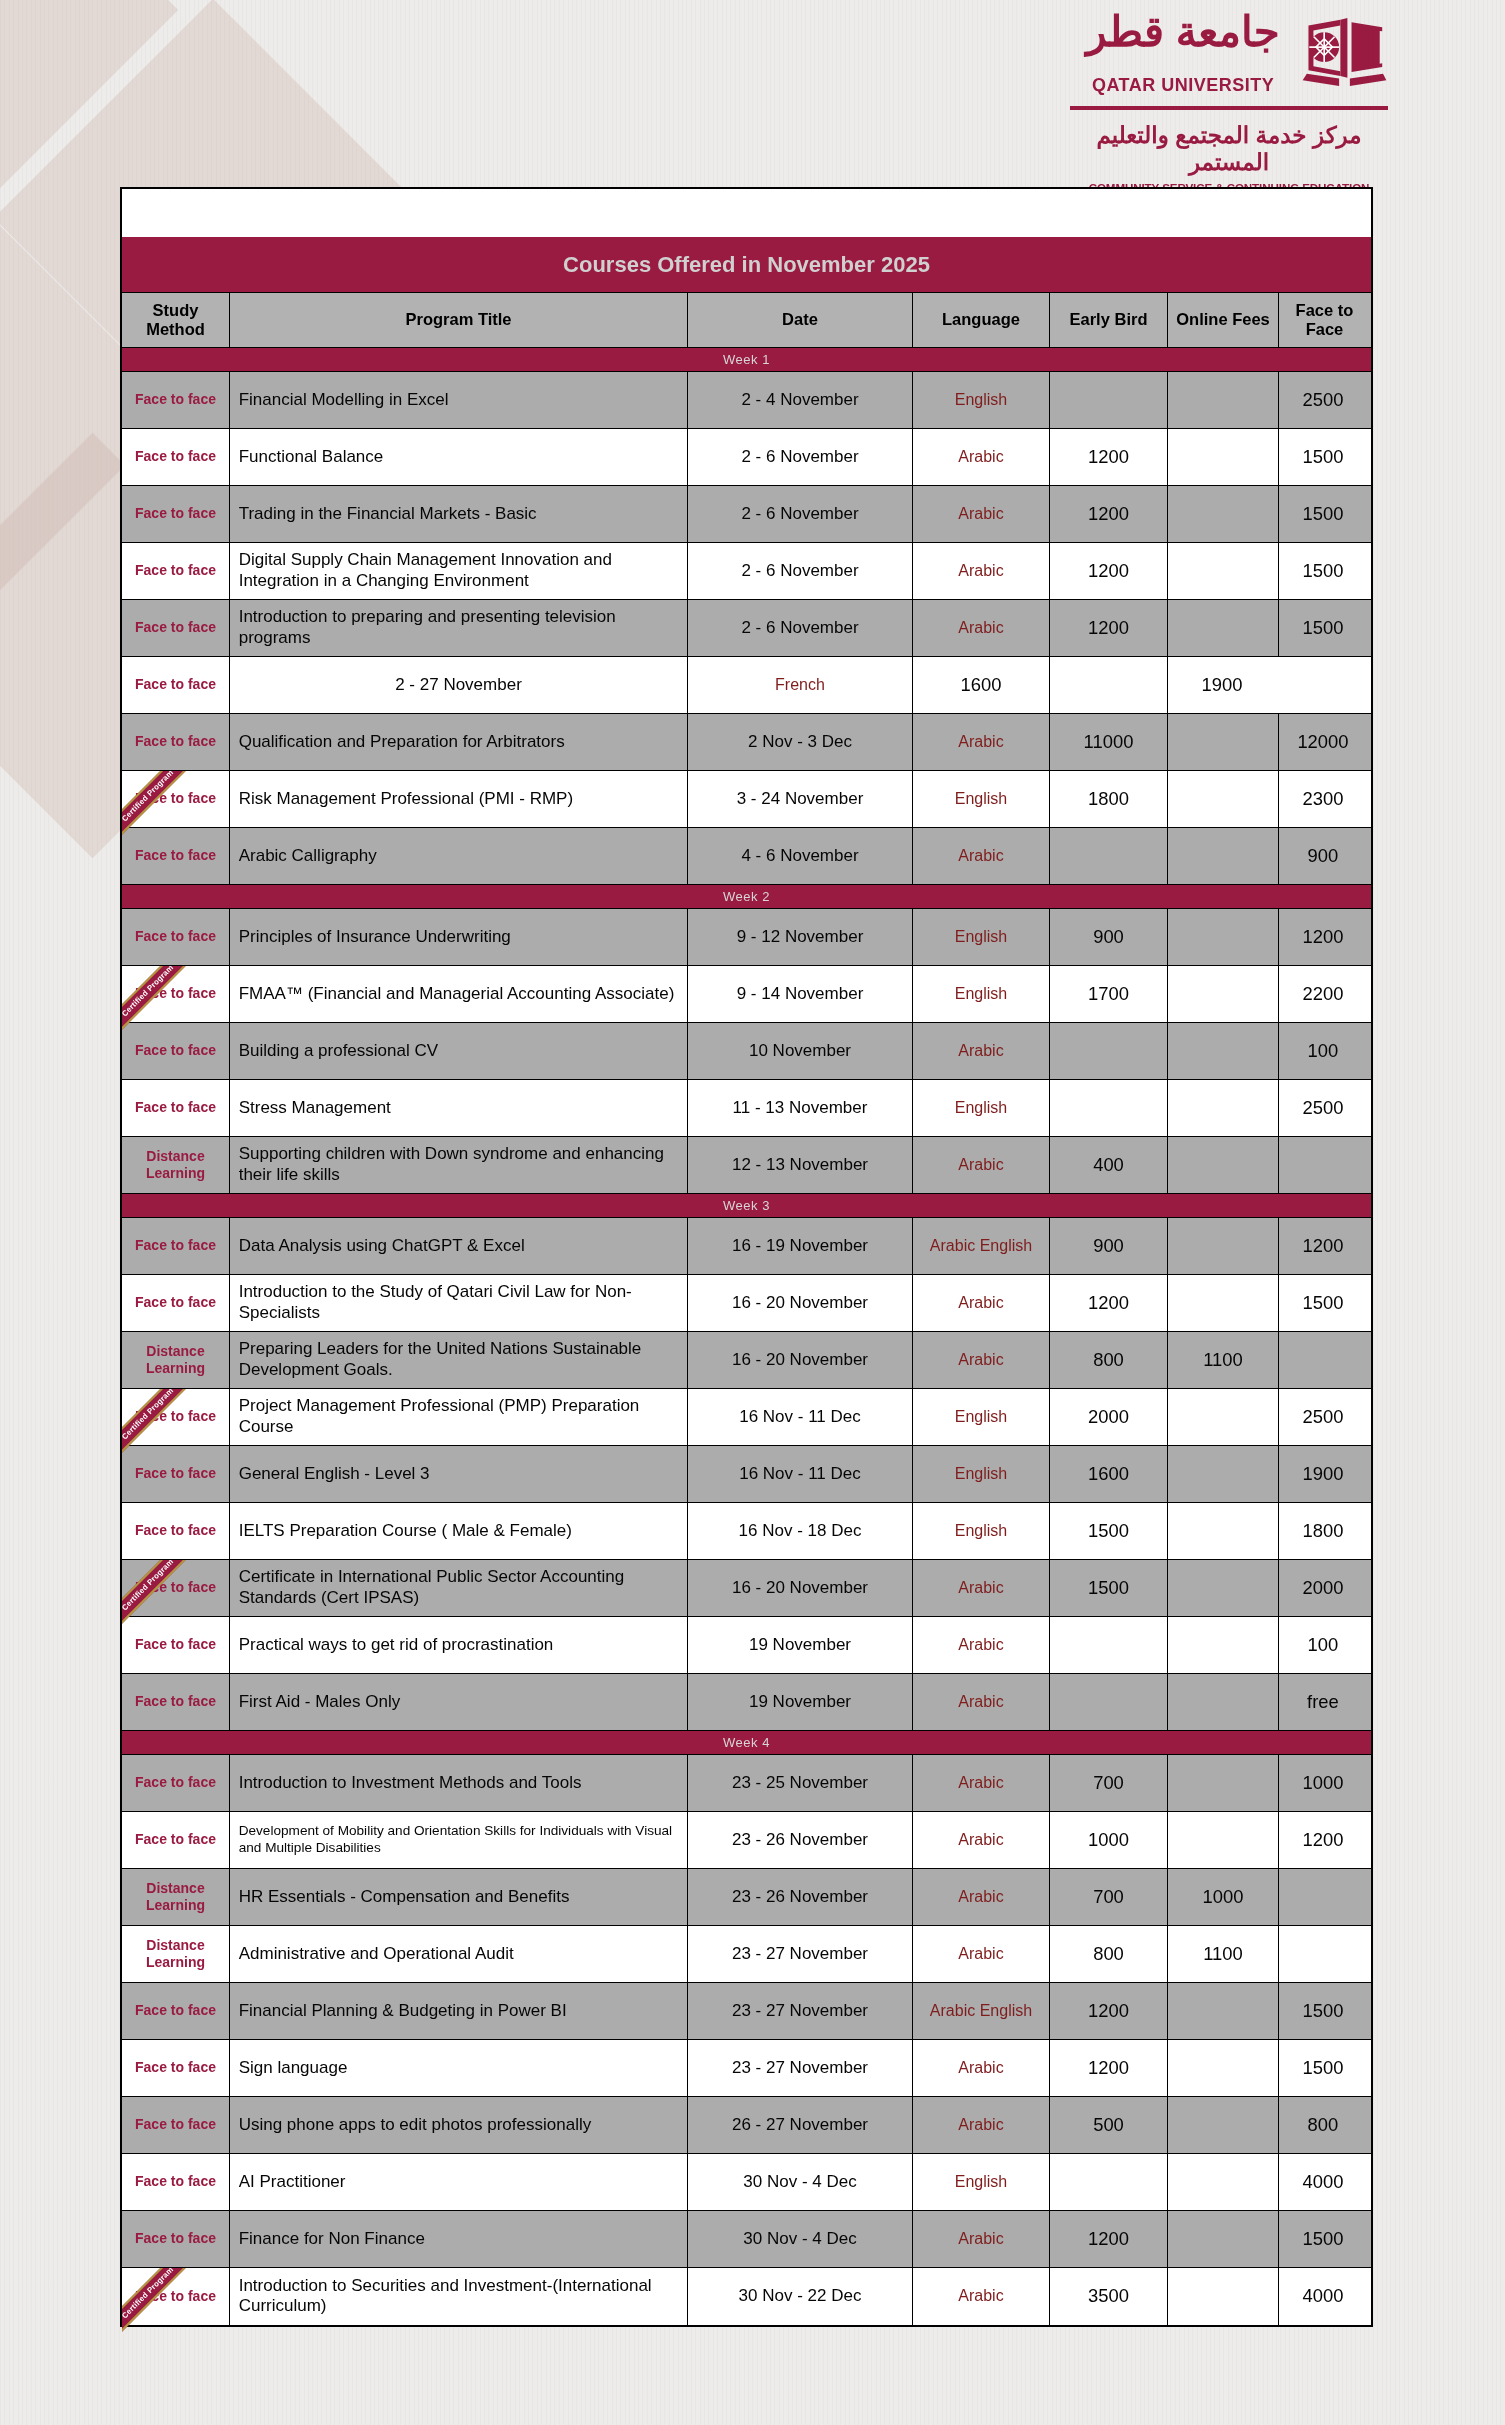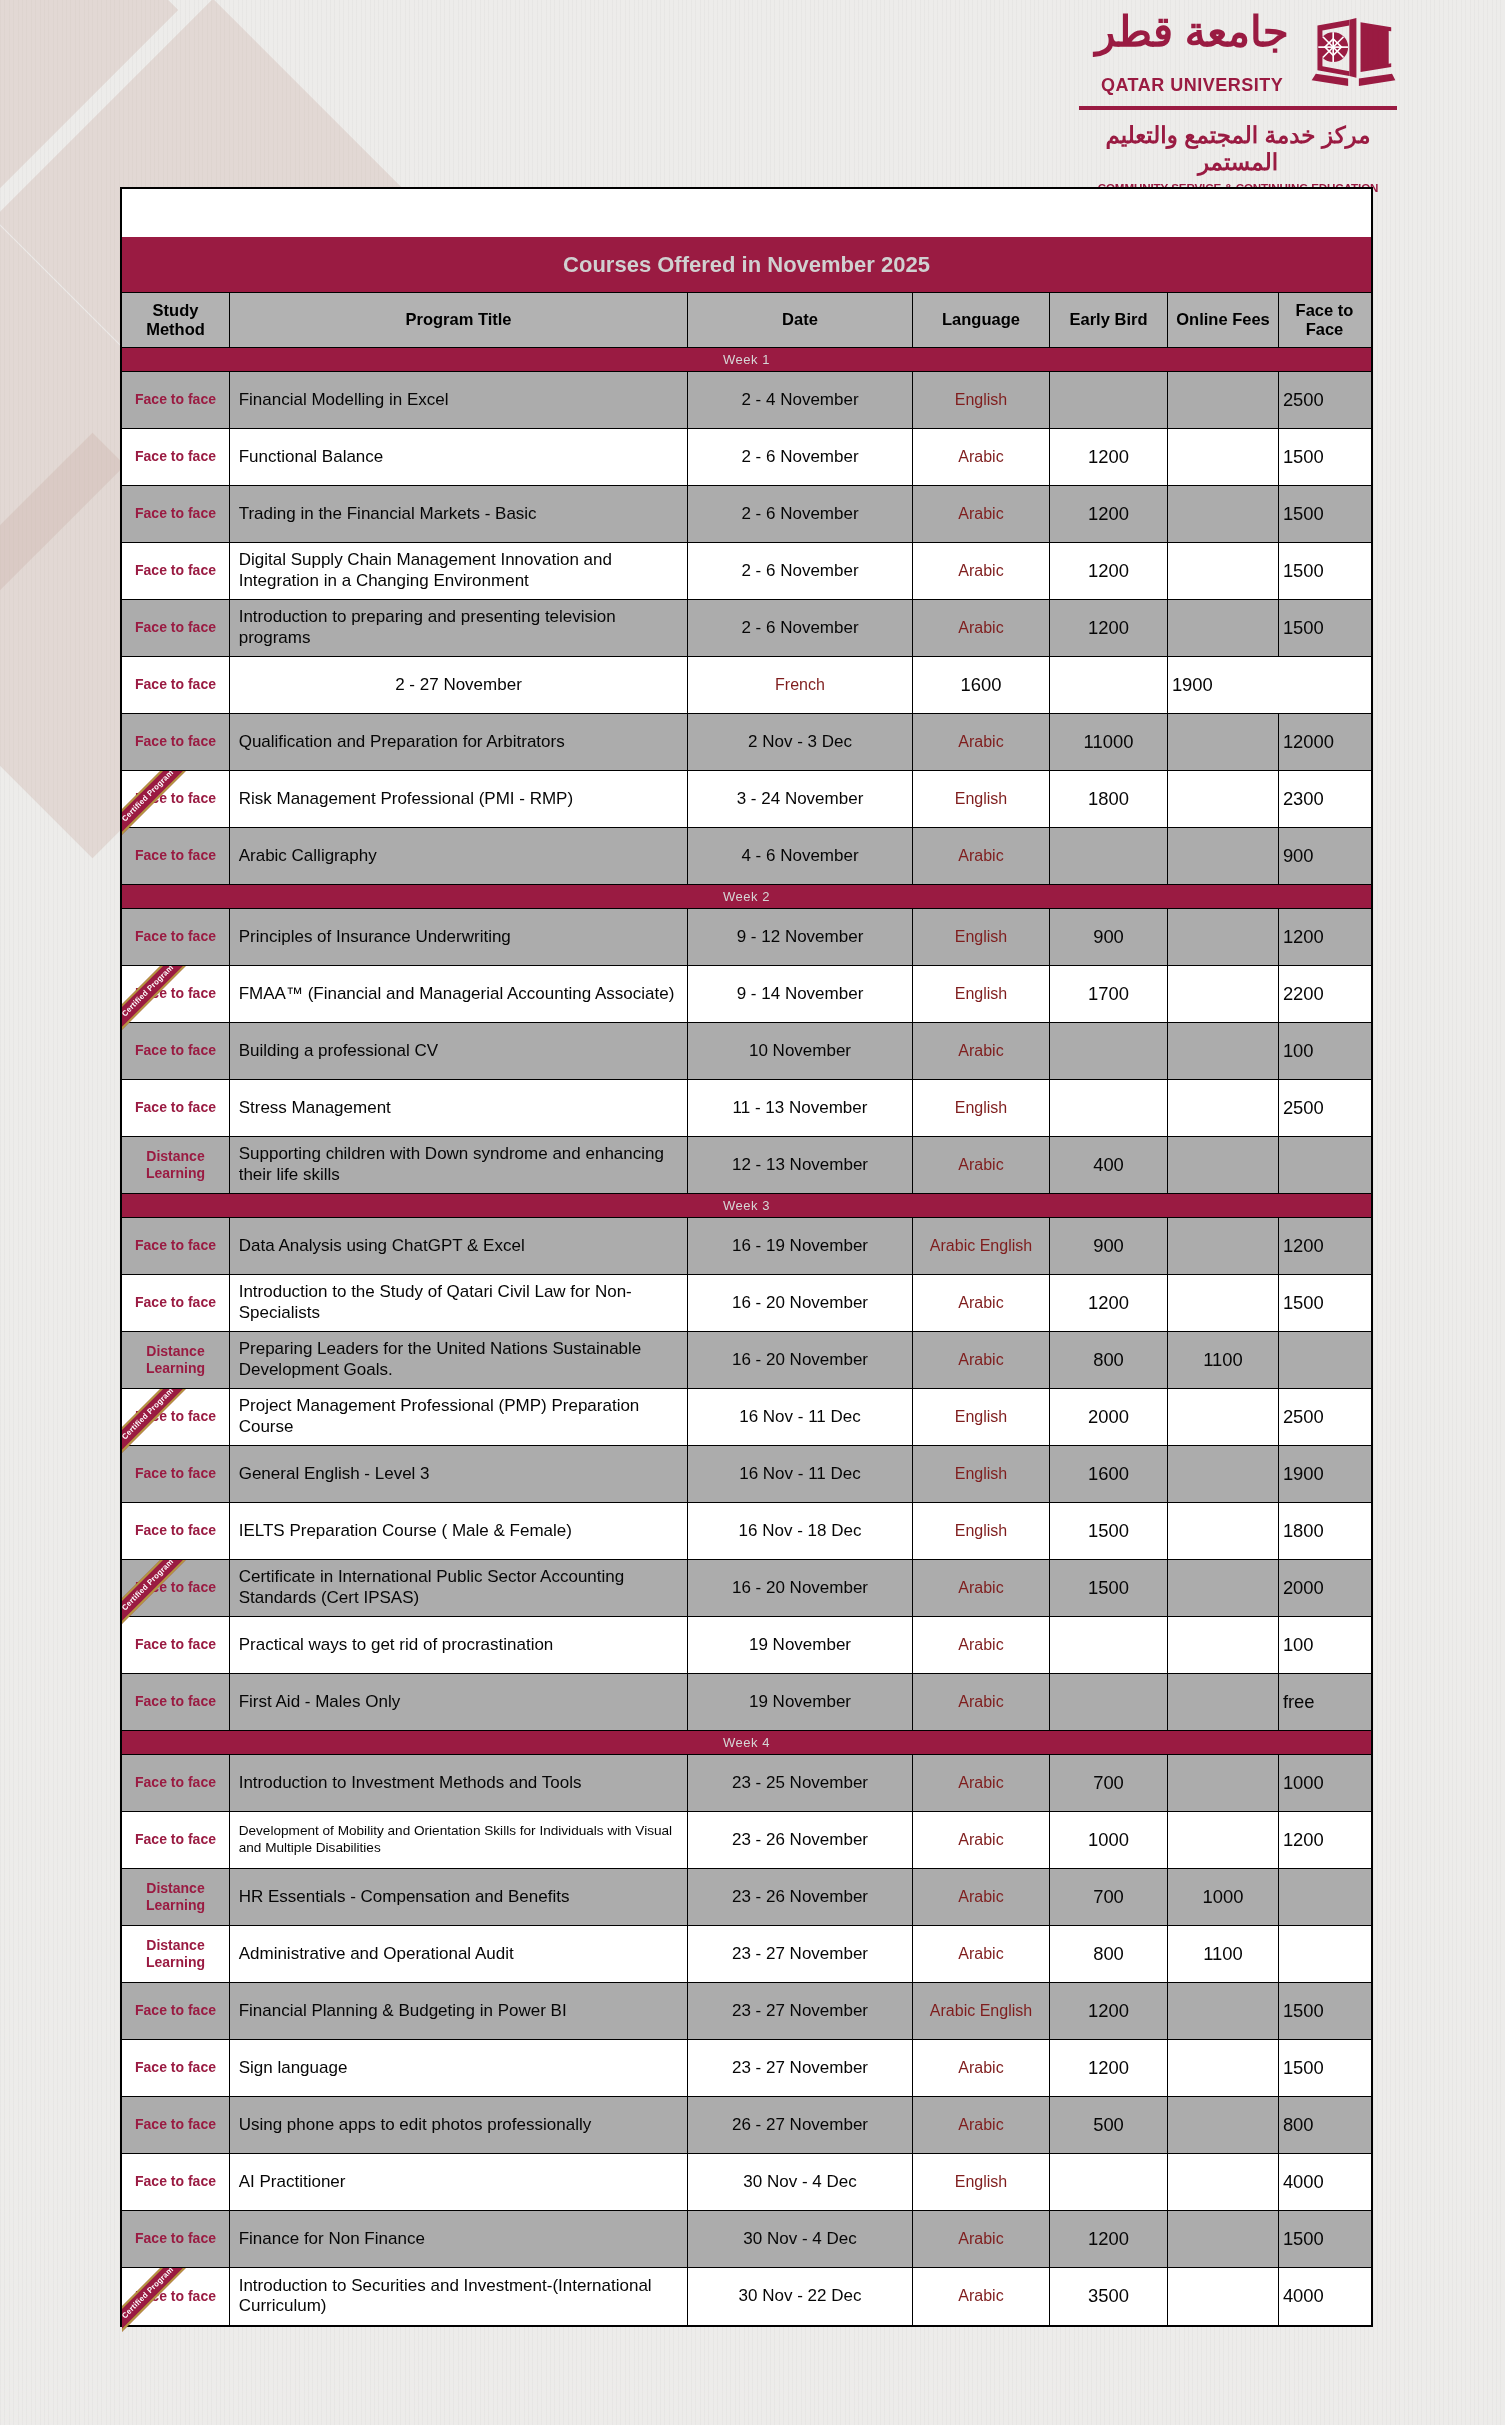--- a/index.html
+++ b/index.html
@@ -20,21 +20,21 @@
     background-image:repeating-linear-gradient(90deg,rgba(0,0,0,0.025) 0 1px,rgba(255,255,255,0) 1px 4.4px);
   }
   
   .bg-shape{position:absolute;background:rgba(201,173,165,0.32);transform:rotate(45deg)}
   .bg-s1{width:252px;height:252px;left:-126px;top:-116px}
   .bg-s2{width:310px;height:310px;left:58px;top:63px}
   .bg-s3{width:272px;height:272px;left:-146px;top:272px}
   .bg-s4{width:301px;height:301px;left:-58px;top:495px}
 
   
-  .logo-block{position:absolute;top:10.7px;right:109px;width:318px}
+  .logo-block{position:absolute;top:10.7px;right:118px;width:318px}
   .logo-grid{display:grid;grid-template-columns:1fr 87px;align-items:center;column-gap:4.9px}
   .logo-ar{font-size:42px;font-weight:bold;color:var(--maroon);text-align:center;line-height:1}
   .logo-en{font-size:18px;font-weight:bold;color:var(--maroon);text-align:center;letter-spacing:0.5px;margin-top:22px}
   .logo-rule{height:3.4px;background:var(--maroon);margin:10.7px 0 12.6px}
   .center-ar{font-size:23px;font-weight:bold;color:var(--maroon);text-align:center}
   .center-en{font-size:11.6px;font-weight:bold;color:var(--maroon);text-align:center;margin-top:4.9px;letter-spacing:-0.1px}
 
   
   .course-table{
     position:absolute;left:120px;top:187px;width:1253px;
@@ -64,21 +64,21 @@
     border-right:1.9px solid #000;display:flex;align-items:center;justify-content:center;
     padding:4.9px 3.9px;position:relative;line-height:1.2;
   }
   .cell:last-child{border-right:none}
   .cell.method{color:var(--maroon);font-weight:bold;font-size:14px;text-align:center}
   .cell.title{justify-content:flex-start;text-align:left;font-size:17px;color:#060606;padding-left:8.7px;padding-right:6px}
   .cell.small-title{font-size:13.6px}
   .cell.date{font-size:17px;color:#060606}
   .cell.lang{font-size:16px;color:#7f1d1d;text-align:center;line-height:1.15}
   .cell.fee{font-size:18.4px;color:#060606}
-  .cell.ff{justify-content:flex-start;padding-right:7px}
+  .cell.ff{justify-content:center;padding-right:7px}
   
   .ribbon{position:absolute;top:0;left:0;width:73px;height:73px;overflow:hidden;pointer-events:none}
   .ribbon span{
     position:absolute;left:-30px;top:16.5px;width:112px;
     transform:rotate(-45deg);
     background:var(--maroon);color:#fff;
     border-top:2.4px solid var(--gold);border-bottom:2.4px solid var(--gold);
     font-size:7.8px;font-weight:bold;text-align:center;padding:2.4px 0;letter-spacing:0.2px;
   }
 </style>

